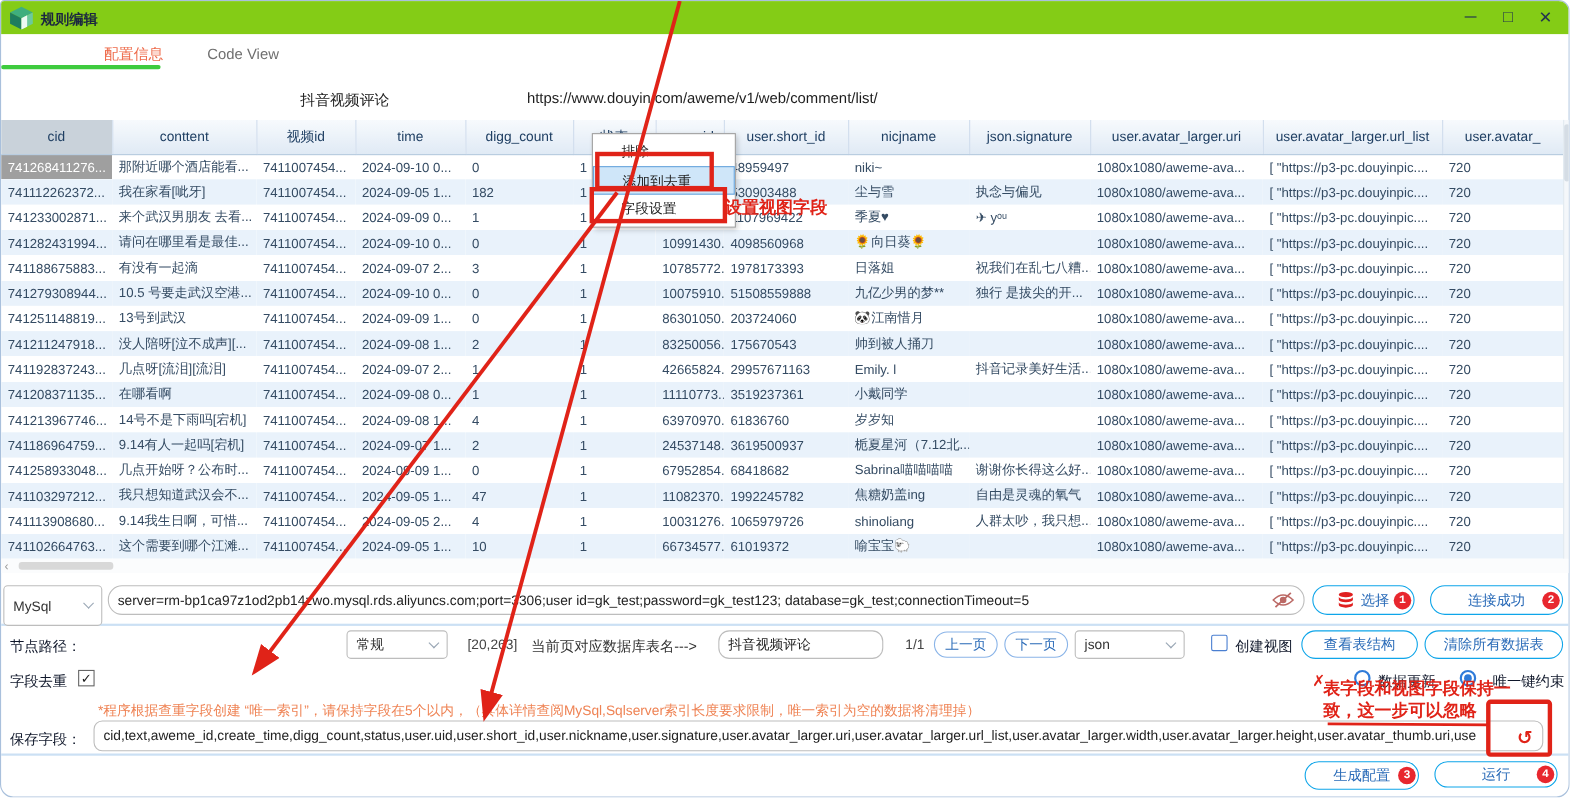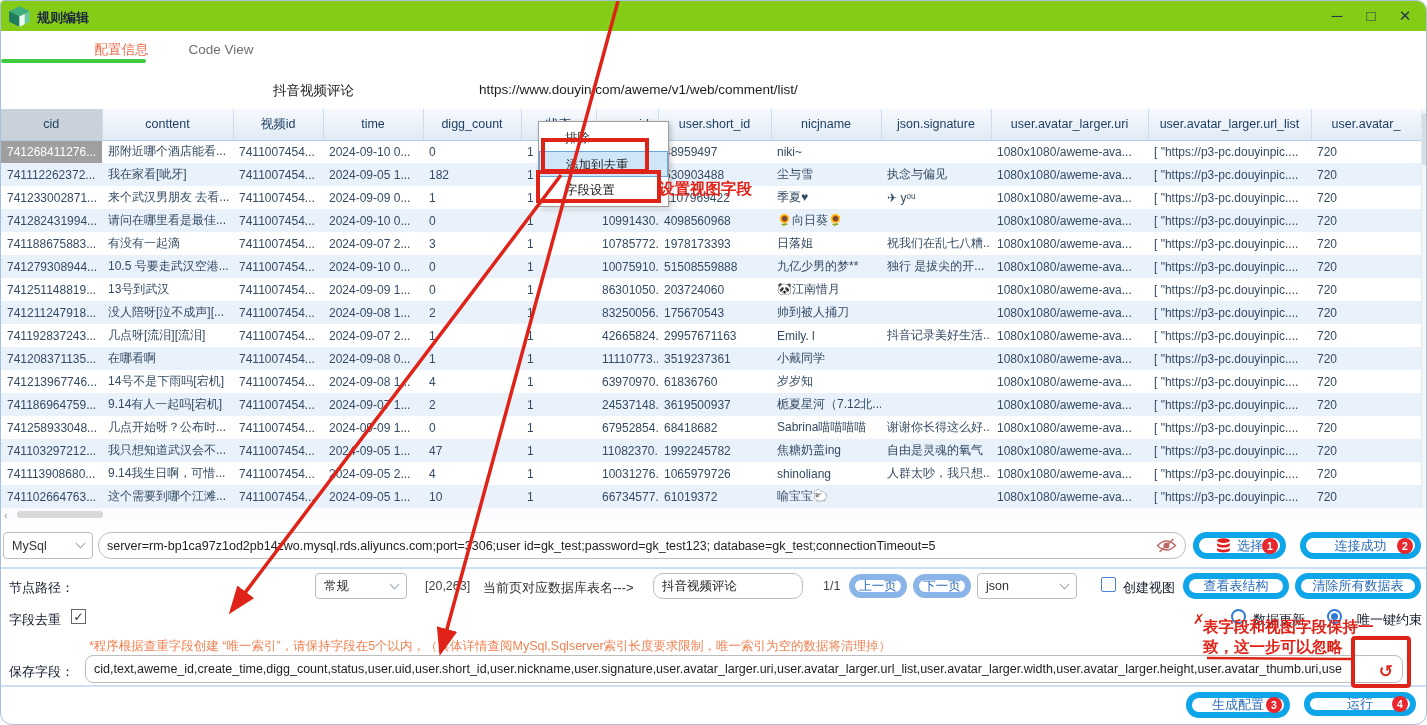--- a/index.html
+++ b/index.html
@@ -11,21 +11,21 @@
   .app-title{position:absolute;left:36px;top:8px;font-size:13px;font-weight:bold;color:#1b2740;}
   .wctl{position:absolute;top:6px;font-size:15px;color:#24364f;cursor:default;width:22px;text-align:center;}
   
   .tab{position:absolute;top:38px;height:22px;line-height:22px;text-align:center;font-size:13.5px;}
   .tab-underline{position:absolute;left:0;top:58px;width:145px;height:4px;background:#3ecb3e;border-radius:2px;}
   
   .inp{position:absolute;border:1px solid #bdbdbd;border-radius:10px;background:#fff;font-family:"Liberation Sans","DejaVu Sans",sans-serif;font-size:12.5px;padding:0 8px;color:#222;outline:none;white-space:nowrap;overflow:hidden;}
   .sel{position:absolute;border:1px solid #bdbdbd;border-radius:4px;background:#fff;font-size:12.5px;color:#333;display:flex;align-items:center;padding:0 8px;justify-content:space-between;}
   .chev{width:7px;height:7px;border-right:1.6px solid #9aa7b5;border-bottom:1.6px solid #9aa7b5;transform:rotate(45deg);margin-top:-4px;}
   .lbl{position:absolute;font-size:13px;color:#0f172a;}
-  .pill{position:absolute;display:flex;align-items:center;justify-content:center;background:#fff;border:6px solid #0ea5e9;border-radius:14px;color:#2a6bb8;font-size:13px;gap:6px;}
+  .pill{position:absolute;display:flex;align-items:center;justify-content:center;background:#fff;border:1px solid #0ea5e9;border-radius:14px;color:#2a6bb8;font-size:13px;gap:6px;font-family:Liberation Mono, monospace;}
   .pill.bluebrd{border-color:#8ab4e8;border-radius:13px;font-size:12.5px;}
   .badge{position:absolute;right:2px;top:50%;transform:translateY(-50%);width:16px;height:16px;border-radius:50%;background:#e8272e;color:#fff;font-size:10.5px;font-weight:bold;display:flex;align-items:center;justify-content:center;}
   
   .tblwrap{position:absolute;left:0;top:108px;width:1420px;height:399px;overflow:hidden;}
   table{border-collapse:collapse;table-layout:fixed;width:1420px;}
   th{height:31px;background:linear-gradient(#f7fafd,#e0eaf5);border-right:1px solid #cfdced;border-bottom:1px solid #b9cde0;color:#1f3f63;font-weight:normal;font-size:12.5px;white-space:nowrap;overflow:hidden;}
   th.selcol{background:#c9d2da;}
   td{height:23px;font-size:12px;color:#344b63;padding:0 6px;white-space:nowrap;overflow:hidden;}
   tr.alt td{background:#e9f2fb;}
   td.selcell{background:#9f9f9f;color:#fff;}
@@ -360,21 +360,21 @@
   </div>
   <div class="vscroll"></div>
   <div class="vthumb"></div>
   <div class="hscroll"></div>
   <span class="harrow">‹</span>
   <div class="hthumb"></div>
 
   <div class="sep" style="top:566px;"></div>
   <div class="sep" style="top:684px;"></div>
 
-  <div class="sel" style="left:2px;top:531px;width:90px;height:27px;">
+  <div class="sel" style="left:2px;top:531px;width:90px;height:37px;">
     <span>MySql</span>
       <span class="chev"></span>
   </div>
   <input class="inp" style="left: 97px; top: 531px; width: 1088px; height: 27px; border-radius: 13px; padding-right: 34px; font-size: 12.5px;" value="server=rm-bp1ca97z1od2pb14zwo.mysql.rds.aliyuncs.com;port=3306;user id=gk_test;password=gk_test123; database=gk_test;connectionTimeout=5">
   <svg class="eyeoff" style="left:1155px;top:537px;" width="21" height="15" viewBox="0 0 21 15">
     <path d="M1.5 7.5 Q10.5 -1.5 19.5 7.5 Q10.5 16.5 1.5 7.5 Z" fill="none" stroke="#bc6a66" stroke-width="1.4"></path>
     <circle cx="10.5" cy="7.5" r="3" fill="#bc6a66"></circle>
     <line x1="3.5" y1="14" x2="17.5" y2="1" stroke="#bc6a66" stroke-width="1.6"></line>
   </svg>
   <div class="pill" style="left:1192px;top:531px;width:93px;height:27px;">

